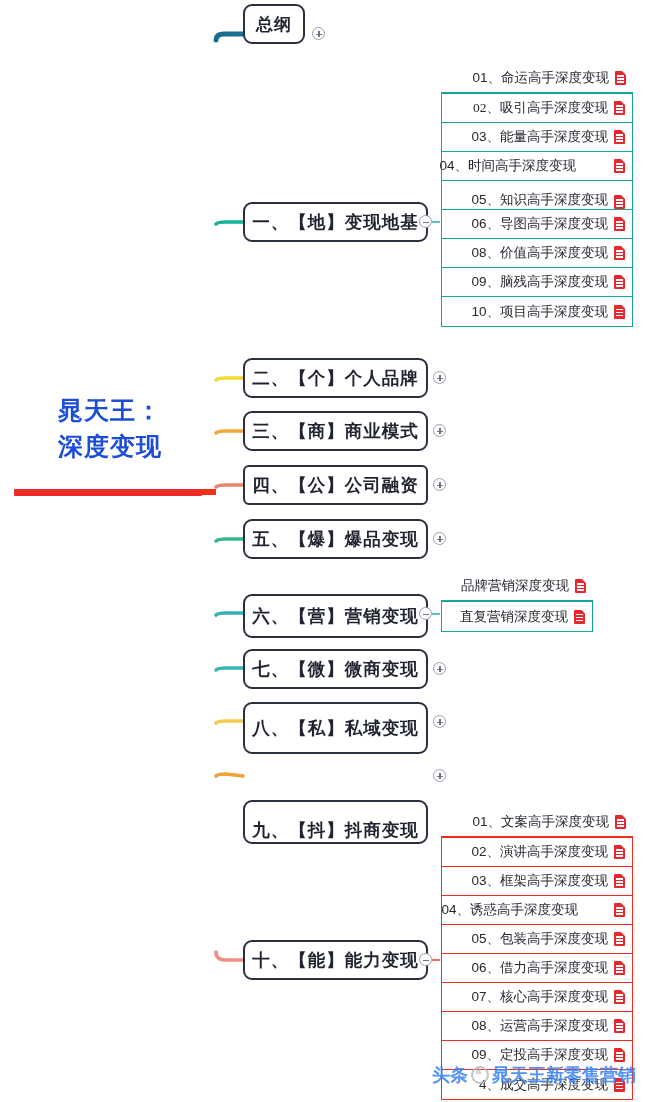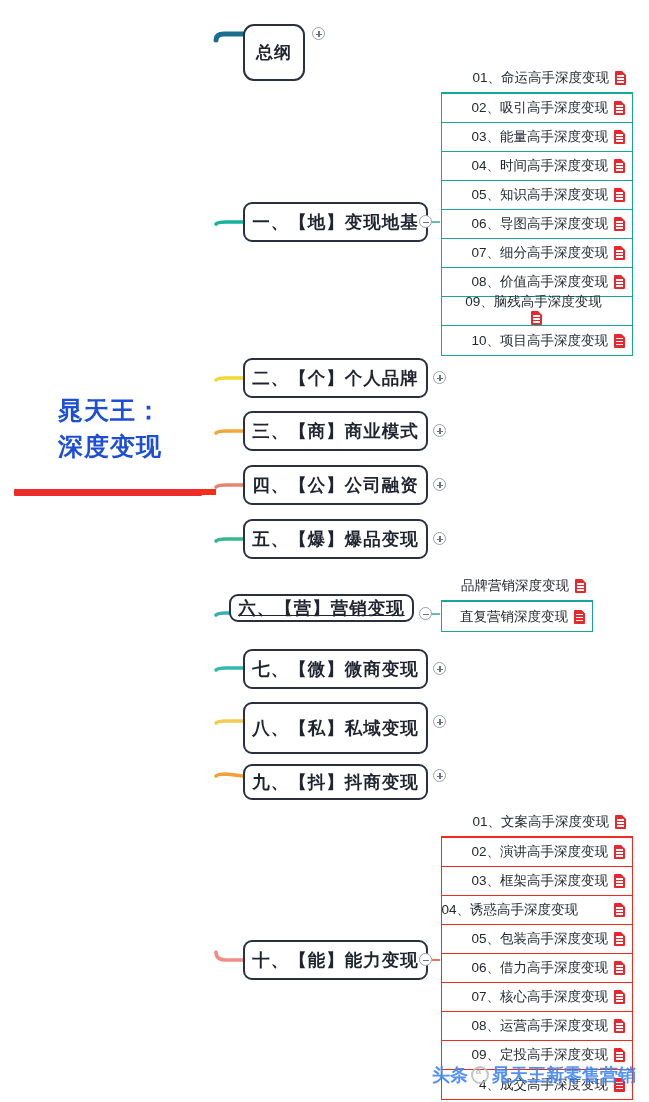--- a/index.html
+++ b/index.html
@@ -217,96 +217,92 @@
     <path d="M216,670 Q218,668 226,668 L243,668" fill="none" stroke="#35b8b0" stroke-width="3.6" stroke-linecap="round"></path>
     <path d="M216,723 Q218,721 226,721 L243,721" fill="none" stroke="#f2cc4e" stroke-width="3.6" stroke-linecap="round"></path>
     <path d="M216,776 Q218,774 226,774 L243,776" fill="none" stroke="#f0a13a" stroke-width="3.6" stroke-linecap="round"></path>
     <path d="M216,952 Q216,960 226,960 L243,960" fill="none" stroke="#ef8d86" stroke-width="3.6" stroke-linecap="round"></path>
 
     <path d="M432,222 L440,222" fill="none" stroke="#15a79a" stroke-width="1.4"></path>
     <path d="M432,614 L440,614" fill="none" stroke="#15a79a" stroke-width="1.4"></path>
     <path d="M432,960 L440,960" fill="none" stroke="#ee2b1e" stroke-width="1.4"></path>
   </svg>
 
-  <div class="node small" style="left:243px;top:24px;width:62px;height:57px;border-radius:11px;">
+  <div class="node small" style="left:243px;top:4px;width:62px;height:40px;">
     <span>总纲</span>
   </div>
   <div class="toggle plus" style="left:312px;top:27px;"></div>
 
   <div class="node branch" style="left:243px;top:202px;width:185px;height:40px;">
     <span>一、【地】变现地基</span>
   </div>
   <div class="toggle" style="left:419px;top:215px;"></div>
 
   <div class="subgroup" style="left:441px;top:64px;width:192px;">
     <div class="sub-first" style="border-bottom:1.3px solid #15a79a;">
       <span class="sub-label">01、命运高手深度变现</span>
       <span class="doc-icon"></span>
     </div>
     <div class="sub-box" style="border-color:#15a79a;">
-      <div class="sub-item" style="border-bottom-color:#15a79a;">
+      <div class="sub-item" style="border-bottom-color:#15a79a;font-family:Liberation Serif, serif;">
         <span class="sub-label">02、吸引高手深度变现</span>
         <span class="doc-icon"></span>
       </div>
       <div class="sub-item" style="border-bottom-color:#15a79a;">
         <span class="sub-label">03、能量高手深度变现</span>
         <span class="doc-icon"></span>
       </div>
-      <div class="sub-item" style="border-bottom-color:#15a79a;">
+      <div class="sub-item" style="border-bottom-color:#15a79a;gap:32px;">
         <span class="sub-label">04、时间高手深度变现</span>
         <span class="doc-icon"></span>
       </div>
-      <div class="sub-item" style="border-bottom-color:#15a79a;">
+      <div class="sub-item" style="border-bottom-color:#15a79a;align-items:flex-end;">
         <span class="sub-label">05、知识高手深度变现</span>
         <span class="doc-icon"></span>
       </div>
       <div class="sub-item" style="border-bottom-color:#15a79a;">
         <span class="sub-label">06、导图高手深度变现</span>
         <span class="doc-icon"></span>
       </div>
       <div class="sub-item" style="border-bottom-color:#15a79a;">
-        <span class="sub-label">07、细分高手深度变现</span>
+        <span class="sub-label">08、价值高手深度变现</span>
         <span class="doc-icon"></span>
       </div>
       <div class="sub-item" style="border-bottom-color:#15a79a;">
-        <span class="sub-label">08、价值高手深度变现</span>
-        <span class="doc-icon"></span>
-      </div>
-      <div class="sub-item" style="border-bottom-color:#15a79a;flex-direction:column;">
         <span class="sub-label">09、脑残高手深度变现</span>
         <span class="doc-icon"></span>
       </div>
       <div class="sub-item">
         <span class="sub-label">10、项目高手深度变现</span>
         <span class="doc-icon"></span>
       </div>
     </div>
   </div>
 
   <div class="node branch" style="left:243px;top:358px;width:185px;height:40px;">
     <span>二、【个】个人品牌</span>
   </div>
   <div class="toggle plus" style="left:433px;top:371px;"></div>
 
   <div class="node branch" style="left:243px;top:411px;width:185px;height:40px;">
     <span>三、【商】商业模式</span>
   </div>
   <div class="toggle plus" style="left:433px;top:424px;"></div>
 
-  <div class="node branch" style="left:243px;top:465px;width:185px;height:40px;">
+  <div class="node branch" style="left:243px;top:465px;width:185px;height:40px;border-radius:6px;">
     <span>四、【公】公司融资</span>
   </div>
   <div class="toggle plus" style="left:433px;top:478px;"></div>
 
   <div class="node branch" style="left:243px;top:519px;width:185px;height:40px;">
     <span>五、【爆】爆品变现</span>
   </div>
   <div class="toggle plus" style="left:433px;top:532px;"></div>
 
-  <div class="node branch" style="left:229px;top:594px;width:185px;height:28px;text-decoration:underline;">
+  <div class="node branch" style="left:243px;top:594px;width:185px;height:44px;">
     <span>六、【营】营销变现</span>
   </div>
   <div class="toggle" style="left:419px;top:607px;"></div>
 
   <div class="subgroup" style="left:441px;top:572px;width:152px;">
     <div class="sub-first" style="border-bottom:1.3px solid #15a79a;">
       <span class="sub-label">品牌营销深度变现</span>
       <span class="doc-icon"></span>
     </div>
     <div class="sub-box" style="border-color:#15a79a;">
@@ -320,21 +316,21 @@
   <div class="node branch" style="left:243px;top:649px;width:185px;height:40px;">
     <span>七、【微】微商变现</span>
   </div>
   <div class="toggle plus" style="left:433px;top:662px;"></div>
 
   <div class="node branch" style="left:243px;top:702px;width:185px;height:52px;">
     <span>八、【私】私域变现</span>
   </div>
   <div class="toggle plus" style="left:433px;top:715px;"></div>
 
-  <div class="node branch" style="left:243px;top:764px;width:185px;height:36px;">
+  <div class="node branch" style="left:243px;top:800px;width:185px;height:44px;align-items:flex-end;">
     <span>九、【抖】抖商变现</span>
   </div>
   <div class="toggle plus" style="left:433px;top:769px;"></div>
 
   <div class="node branch" style="left:243px;top:940px;width:185px;height:40px;">
     <span>十、【能】能力变现</span>
   </div>
   <div class="toggle" style="left:419px;top:953px;"></div>
 
   <div class="subgroup" style="left:441px;top:808px;width:192px;">

